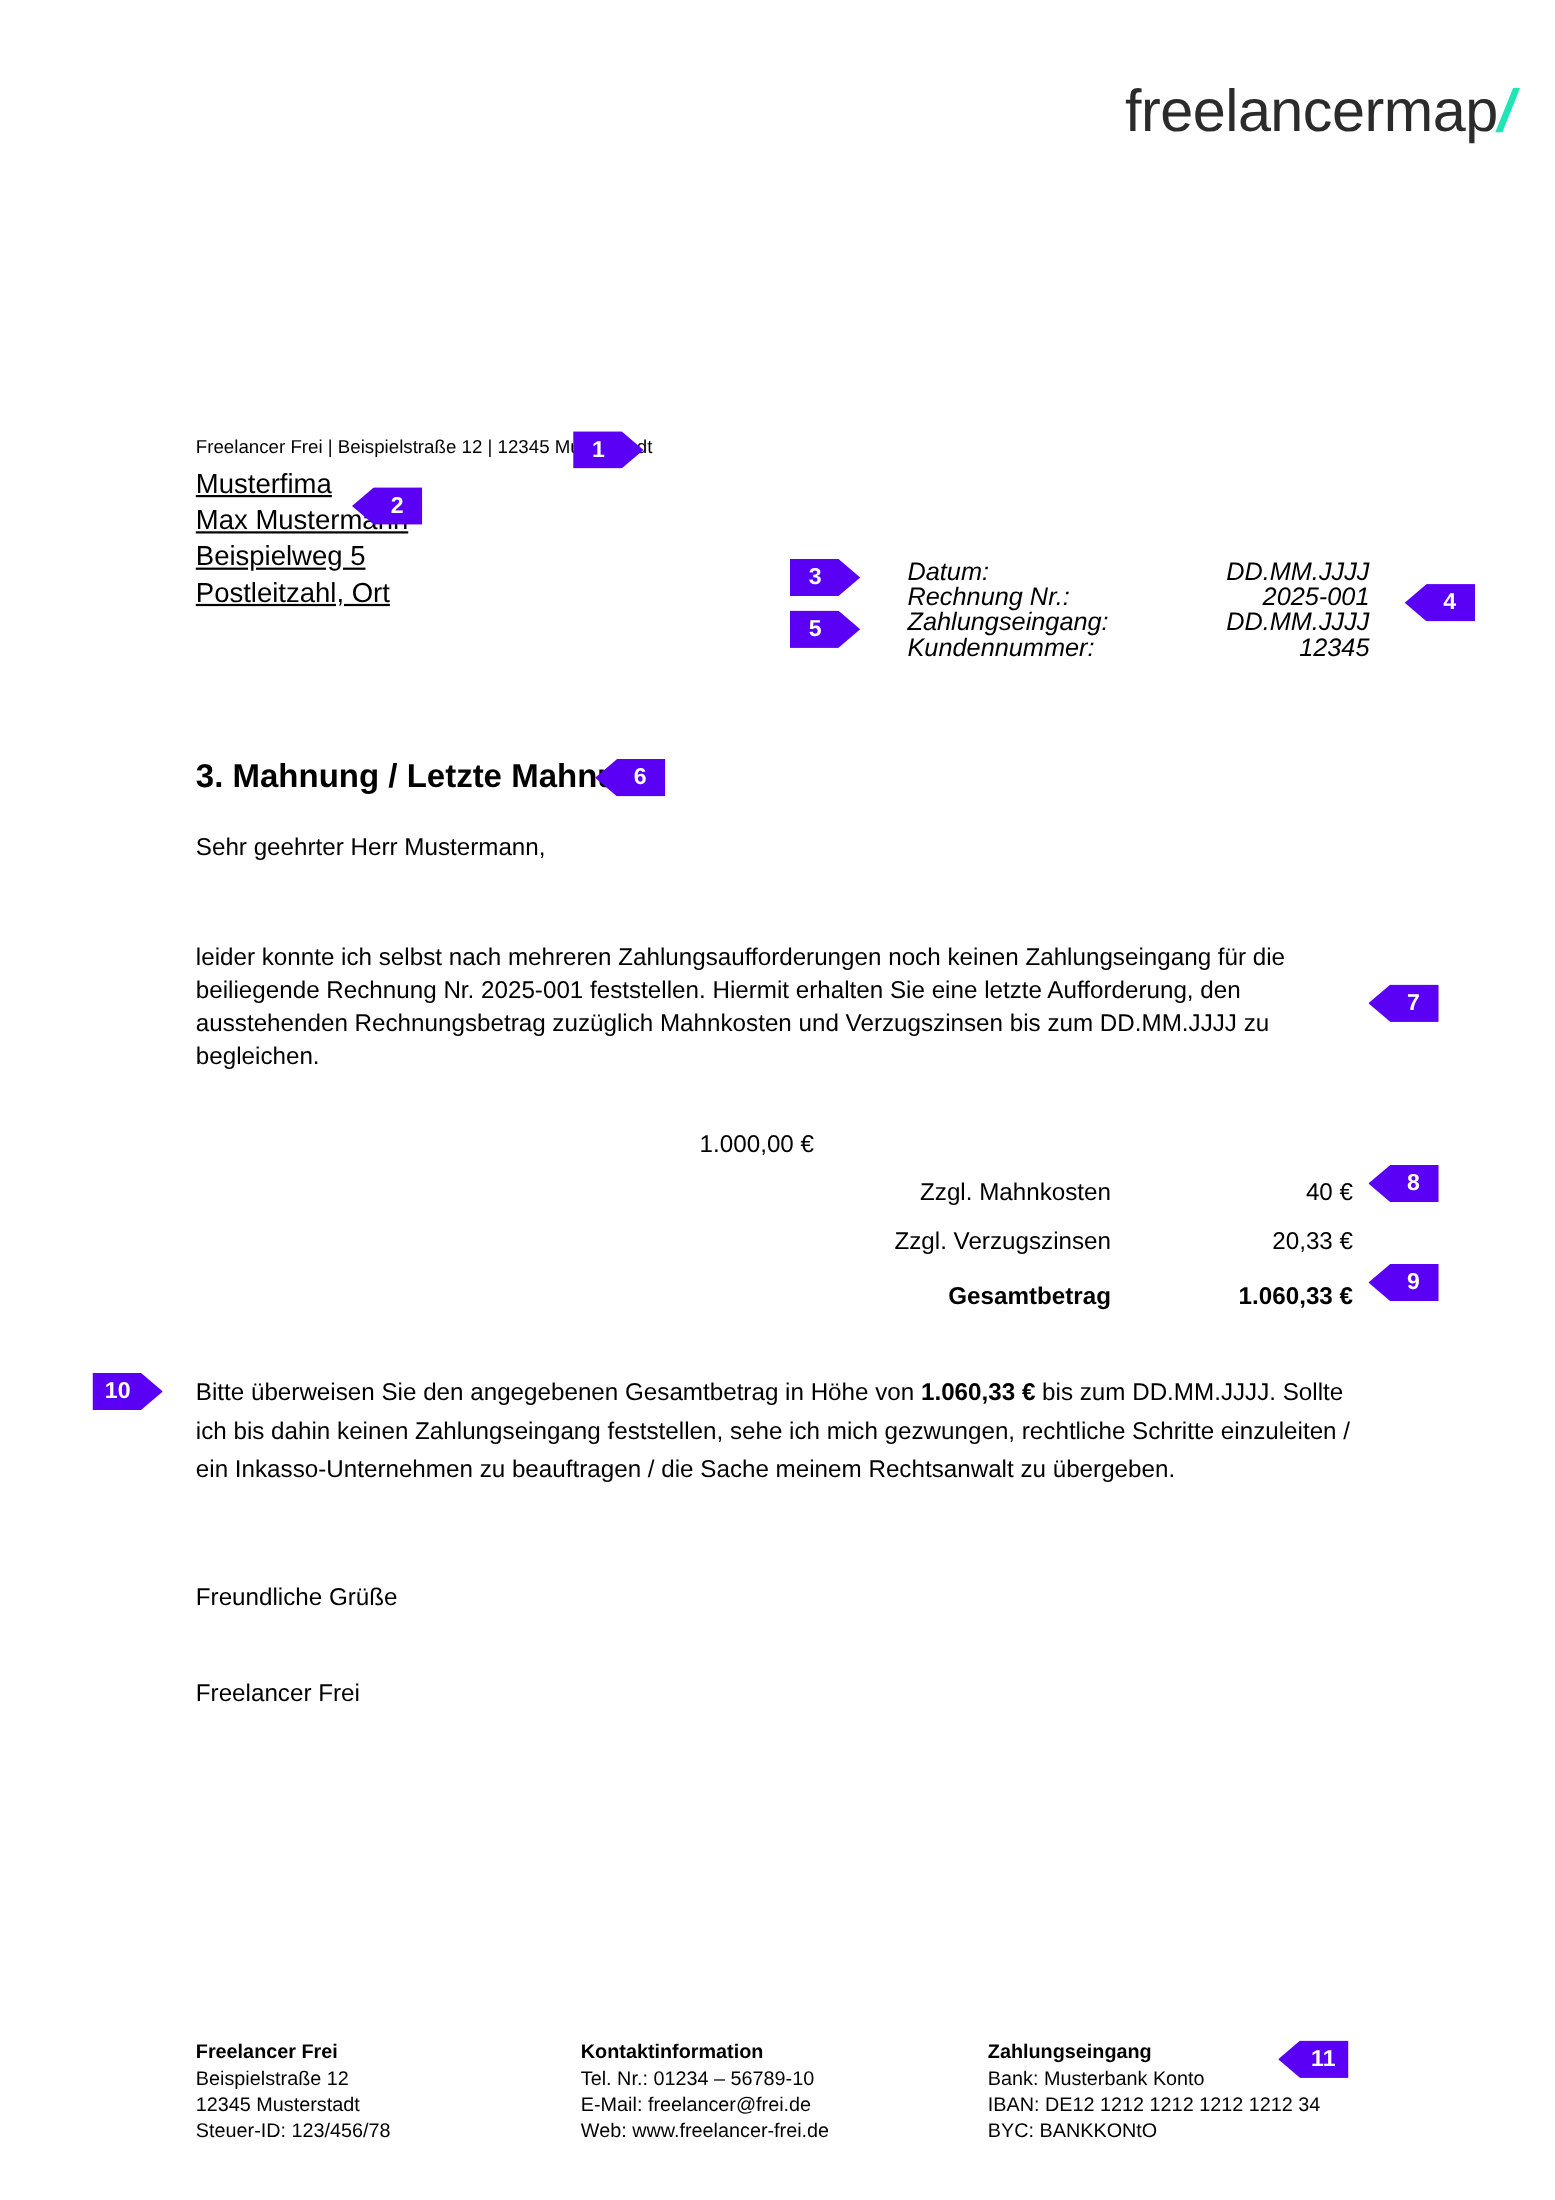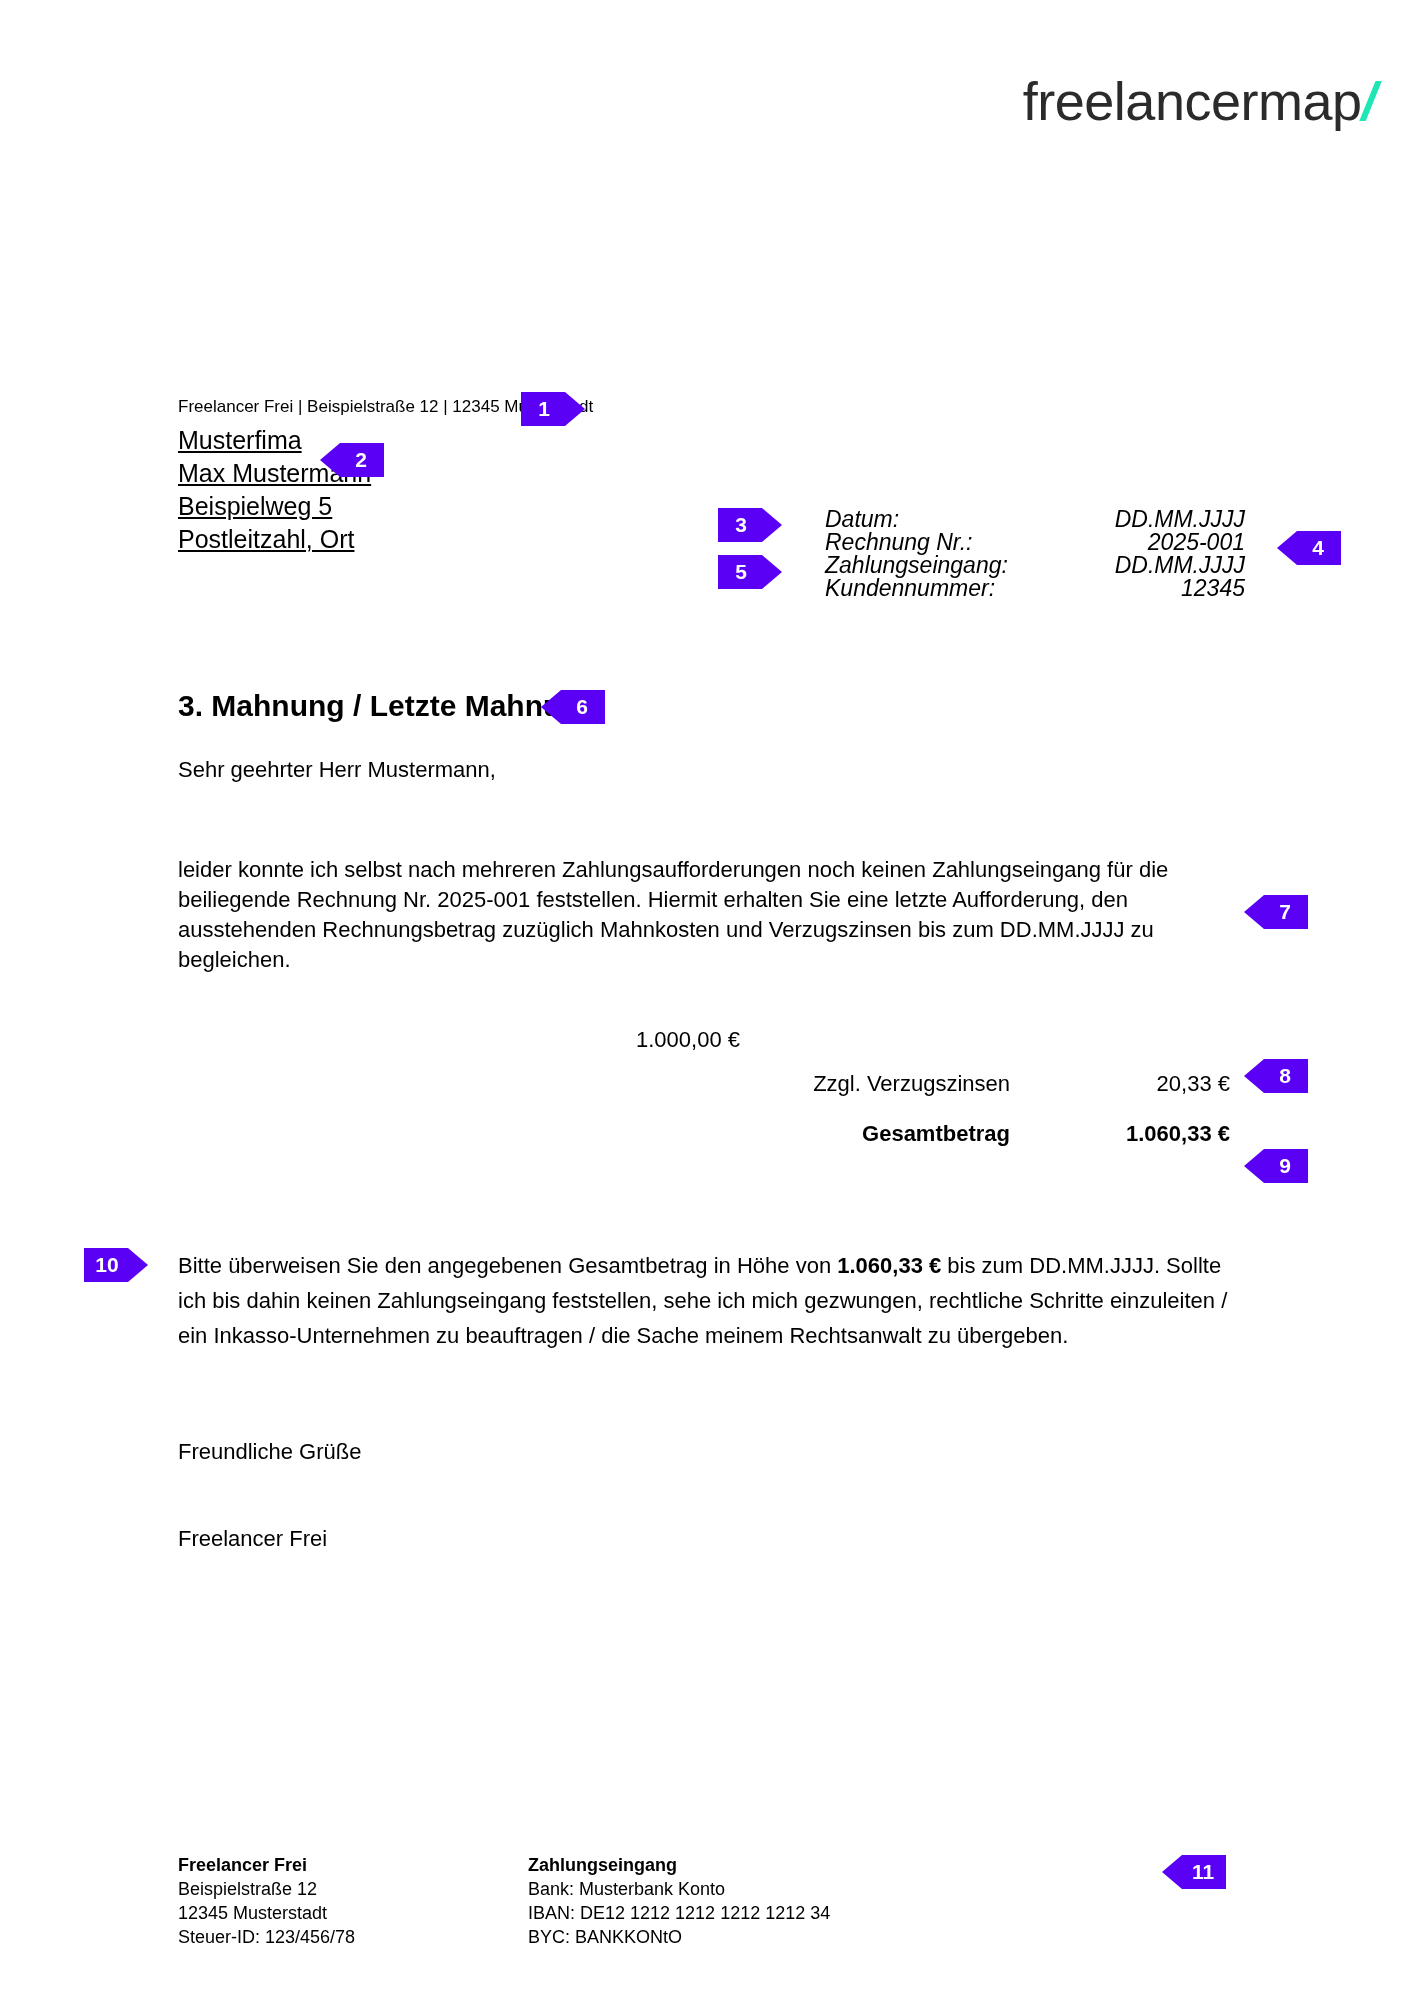--- a/index.html
+++ b/index.html
@@ -250,20 +250,24 @@
   <div class="salutation">Sehr geehrter Herr Mustermann,</div>
   <div class="para-1">leider konnte ich selbst nach mehreren Zahlungsaufforderungen noch keinen Zahlungseingang für die beiliegende Rechnung Nr. 2025-001 feststellen. Hiermit erhalten Sie eine letzte Aufforderung, den ausstehenden Rechnungsbetrag zuzüglich Mahnkosten und Verzugszinsen bis zum DD.MM.JJJJ zu begleichen.</div>
 
   <div class="marker left" style="left:1244px; top:895px;">7</div>
 
   <div class="amounts">
     <div class="amt-row">
       <span class="amt-value">1.000,00 €</span>
     </div>
     <div class="amt-row">
+      <span class="amt-label">Zzgl. Mahnkosten</span>
+      <span class="amt-value">40 €</span>
+    </div>
+    <div class="amt-row">
       <span class="amt-label">Zzgl. Verzugszinsen</span>
       <span class="amt-value">20,33 €</span>
     </div>
     <div class="amt-row total">
       <span class="amt-label">Gesamtbetrag</span>
       <span class="amt-value">1.060,33 €</span>
     </div>
   </div>
 
   <div class="marker left" style="left:1244px; top:1059px;">8</div>
@@ -277,20 +281,26 @@
   <div class="greeting">Freundliche Grüße</div>
   <div class="signature">Freelancer Frei</div>
 
   <div class="footer">
     <div class="footer-col c1">
       <div class="footer-head">Freelancer Frei</div>
       <div>Beispielstraße 12</div>
       <div>12345 Musterstadt</div>
       <div>Steuer-ID: 123/456/78</div>
     </div>
+    <div class="footer-col c2">
+      <div class="footer-head">Kontaktinformation</div>
+      <div>Tel. Nr.: 01234 – 56789-10</div>
+      <div>E-Mail: freelancer@frei.de</div>
+      <div>Web: www.freelancer-frei.de</div>
+    </div>
     <div class="footer-col c3">
       <div class="footer-head">Zahlungseingang</div>
       <div>Bank: Musterbank Konto</div>
       <div>IBAN: DE12 1212 1212 1212 1212 34</div>
       <div>BYC: BANKKONtO</div>
     </div>
   </div>
 
   <div class="marker left" style="left:1162px; top:1855px;">11</div>
 

